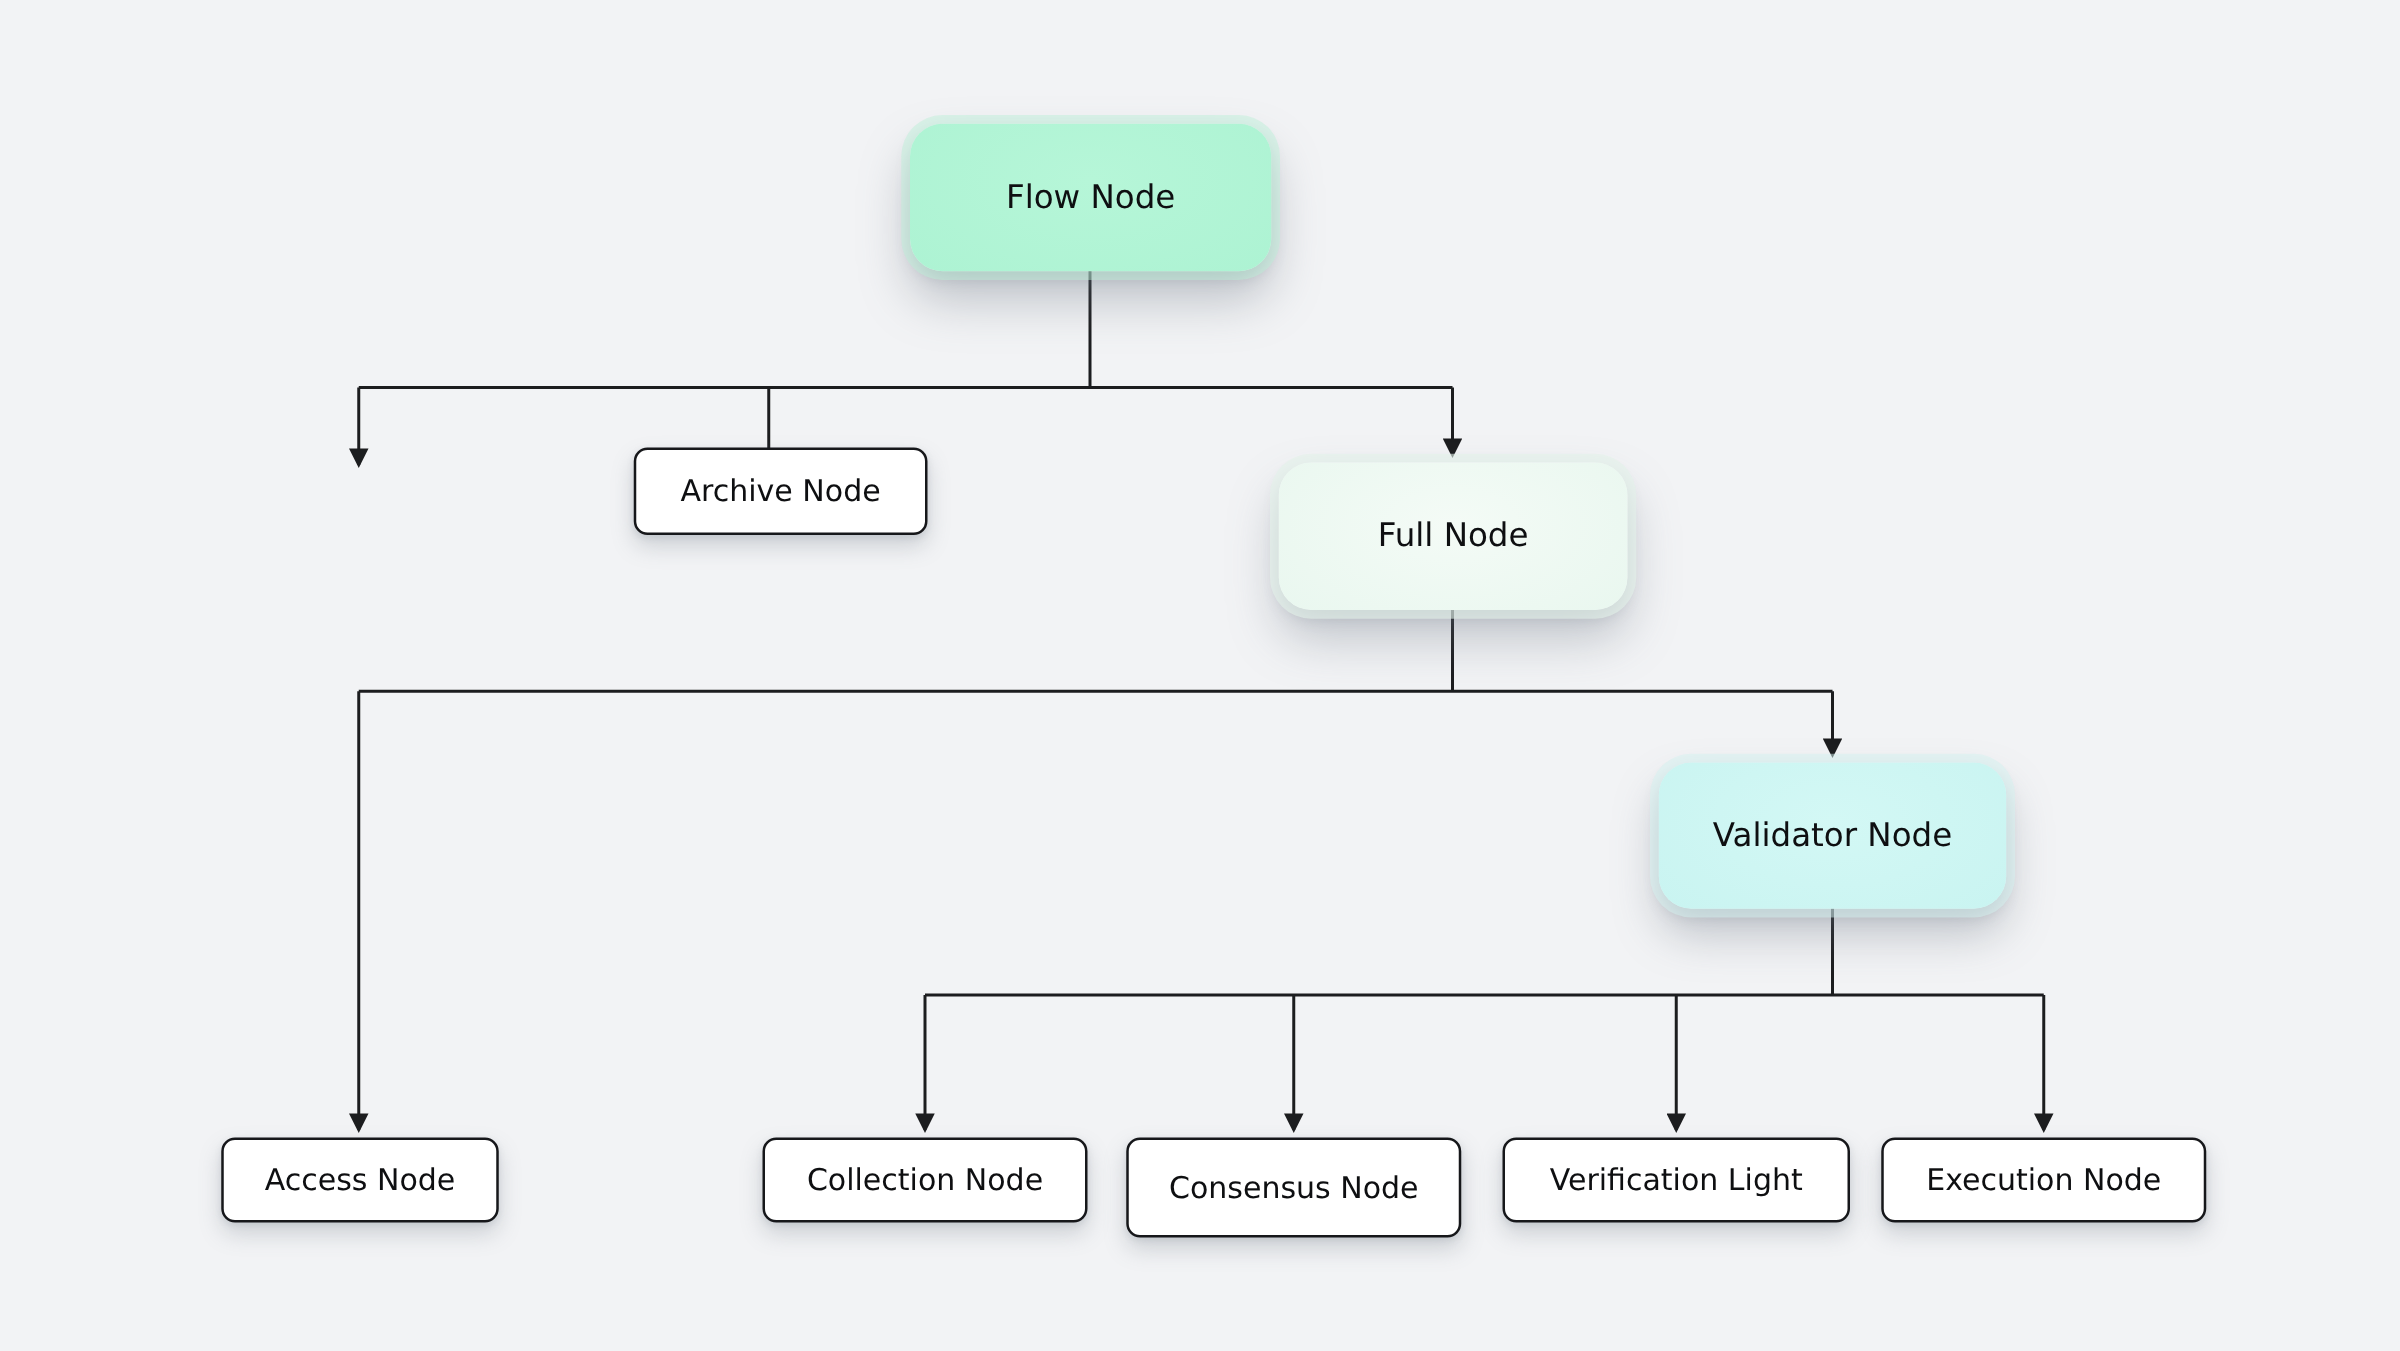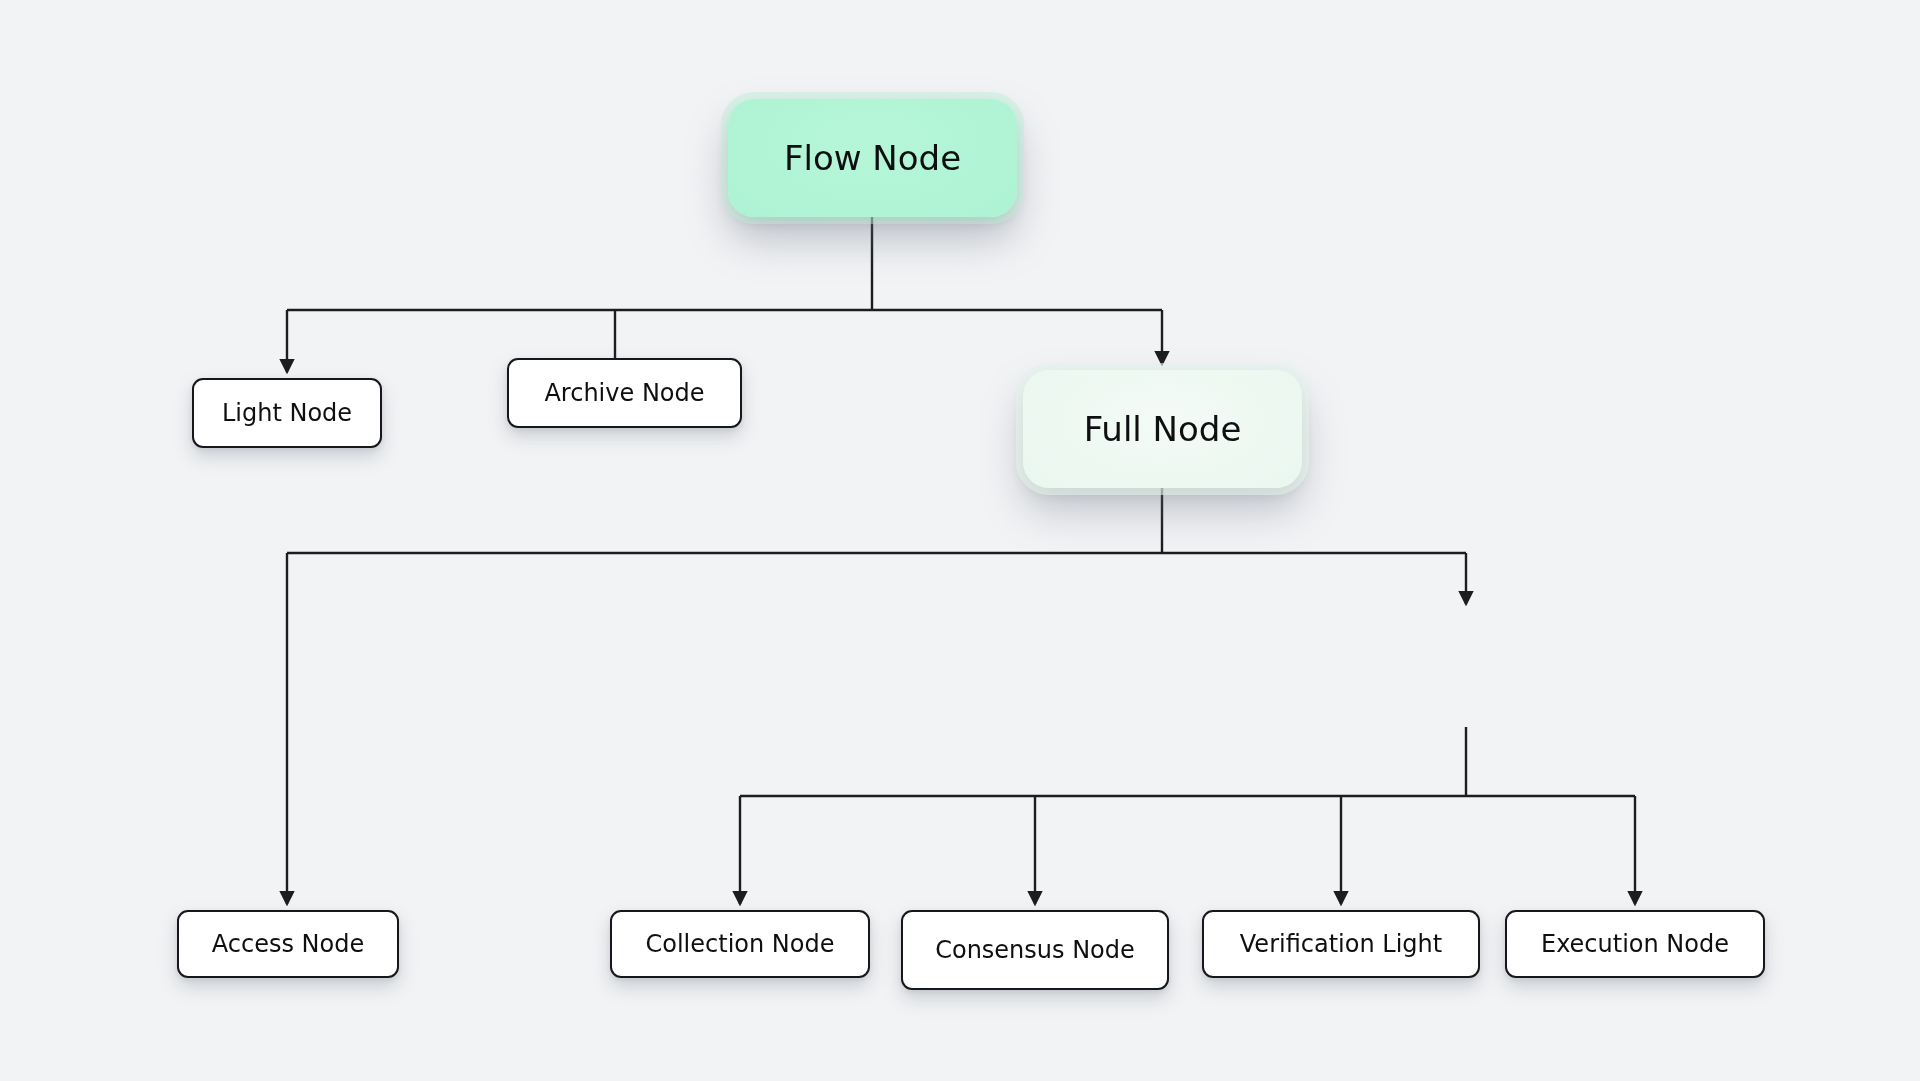--- a/index.html
+++ b/index.html
@@ -20,21 +20,21 @@
   }
   .node {
     position: absolute;
     display: flex; align-items: center; justify-content: center;
     color: #0e0f11;
     text-align: center;
     white-space: nowrap;
     box-sizing: border-box;
   }
   .pill {
-    font-size: 34px;
+    font-size: 26px;
     border-radius: 26px;
   }
   .pill-flow {
     background: radial-gradient(120% 160% at 50% 38%, #b6f6d8 0%, #adf3d3 55%, #a5efcd 100%);
     box-shadow: 0 0 0 7px rgba(187, 240, 216, 0.45),
                 0 22px 40px rgba(104, 116, 128, 0.40),
                 0 6px 12px rgba(104, 116, 128, 0.20);
   }
   .pill-full {
     background: radial-gradient(120% 160% at 50% 42%, #f4fbf6 0%, #e9f7ef 55%, #def2e7 100%);
@@ -85,26 +85,26 @@
       <path d="M 740 796 H 1635"></path>
       <path d="M 740 796 V 904" marker-end="url(#arrow)"></path>
       <path d="M 1035 796 V 904" marker-end="url(#arrow)"></path>
       <path d="M 1341 796 V 904" marker-end="url(#arrow)"></path>
       <path d="M 1635 796 V 904" marker-end="url(#arrow)"></path>
     </g>
   </svg>
 
   <div class="node pill pill-flow" style="left:728px; top:99px; width:289px; height:118px;">Flow Node</div>
 
-  <div class="node leaf" style="left:192px; top:378px; width:190px; height:70px;">Light Node</div>
 
   <div class="node leaf" style="left:507px; top:358px; width:235px; height:70px;">Archive Node</div>
 
   <div class="node pill pill-full" style="left:1023px; top:370px; width:279px; height:118px;">Full Node</div>
 
+  <div class="node pill pill-validator" style="left:1327px; top:610px; width:278px; height:117px;">Validator Node</div>
 
   <div class="node leaf" style="left:177px; top:910px; width:222px; height:68px;">Access Node</div>
 
   <div class="node leaf" style="left:610px; top:910px; width:260px; height:68px;">Collection Node</div>
 
   <div class="node leaf" style="left:901px; top:910px; width:268px; height:80px;">Consensus Node</div>
 
   <div class="node leaf" style="left:1202px; top:910px; width:278px; height:68px;">Verification Light</div>
 
   <div class="node leaf" style="left:1505px; top:910px; width:260px; height:68px;">Execution Node</div>

